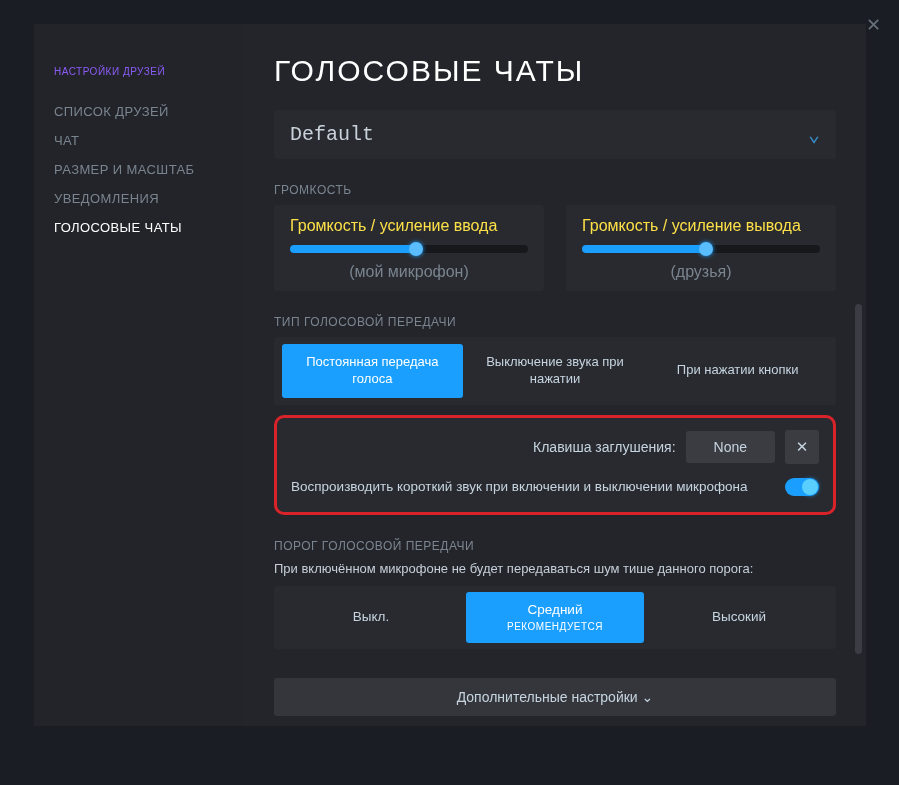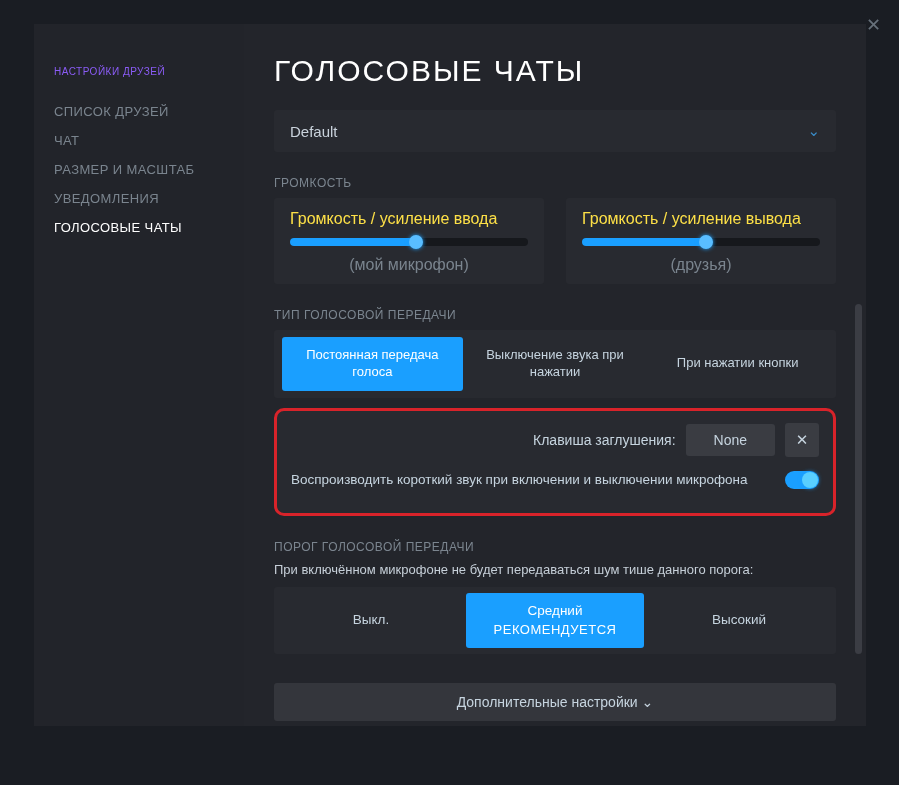--- a/index.html
+++ b/index.html
@@ -57,26 +57,27 @@
     color: #ffffff;
     font-size: 30px;
     font-weight: 500;
     letter-spacing: 2px;
     margin-bottom: 22px;
   }
   .dropdown {
     background: #282a30;
     border-radius: 3px;
     padding: 12px 16px;
-    font-size: 15px;
+    font-size: 20px;
     color: #c9d2db;
     display: flex;
     justify-content: space-between;
     align-items: center;
     cursor: pointer;
+    font-family: Liberation Mono, monospace;
   }
   .chev { color: #3a8ecb; }
   .section-label {
     color: #7b858f;
     font-size: 12px;
     letter-spacing: 0.5px;
     margin: 24px 0 8px 0;
     text-transform: uppercase;
   }
   .vol-row { display: flex; gap: 22px; }
@@ -130,21 +131,21 @@
     justify-content: center;
     line-height: 1.3;
   }
   .tab:not(:last-child){ }
   .tab.active { background: #1a9fff; color: #ffffff; font-weight: 500; }
   
   .highlight-box {
     border: 3px solid #d8232a;
     border-radius: 10px;
     background: #282a30;
-    padding: 12px 14px 24px 14px;
+    padding: 12px 14px 16px 14px;
     margin-top: 10px;
   }
   .key-row {
     display: flex;
     align-items: center;
     justify-content: flex-end;
     gap: 10px;
     margin-bottom: 14px;
   }
   .key-label { font-size: 14px; color: #c6d4df; }
@@ -206,21 +207,21 @@
     font-size: 13.5px;
     color: #c6d4df;
     border-radius: 3px;
     cursor: pointer;
     display: flex;
     flex-direction: column;
     justify-content: center;
     line-height: 1.25;
   }
   .thresh-btn.active { background: #1a9fff; color: #fff; font-weight: 400; }
-  .thresh-sub { font-size: 13px; letter-spacing: 0.5px; margin-top: 2px; }
+  .thresh-sub { font-size: 10px; letter-spacing: 0.5px; margin-top: 2px; }
   .adv-btn {
     margin-top: 29px;
     background: #34363c;
     border-radius: 3px;
     text-align: center;
     padding: 11px 0;
     font-size: 14px;
     color: #c6d4df;
     cursor: pointer;
   }

